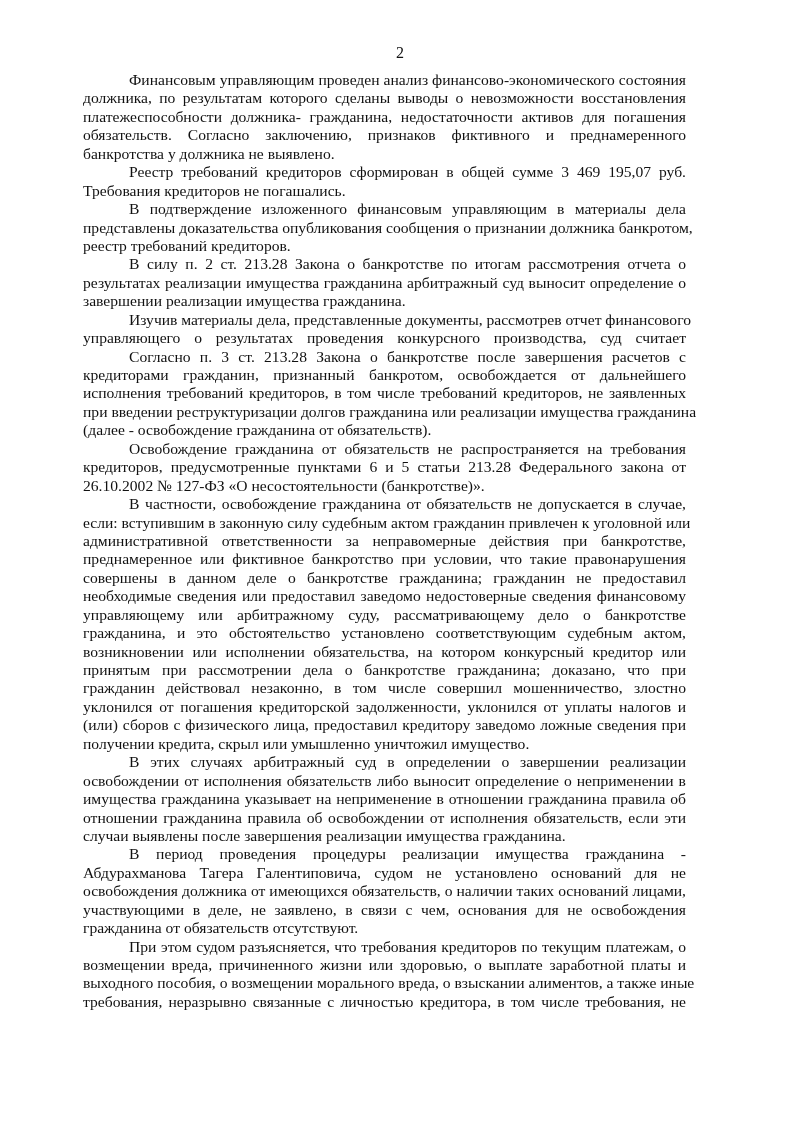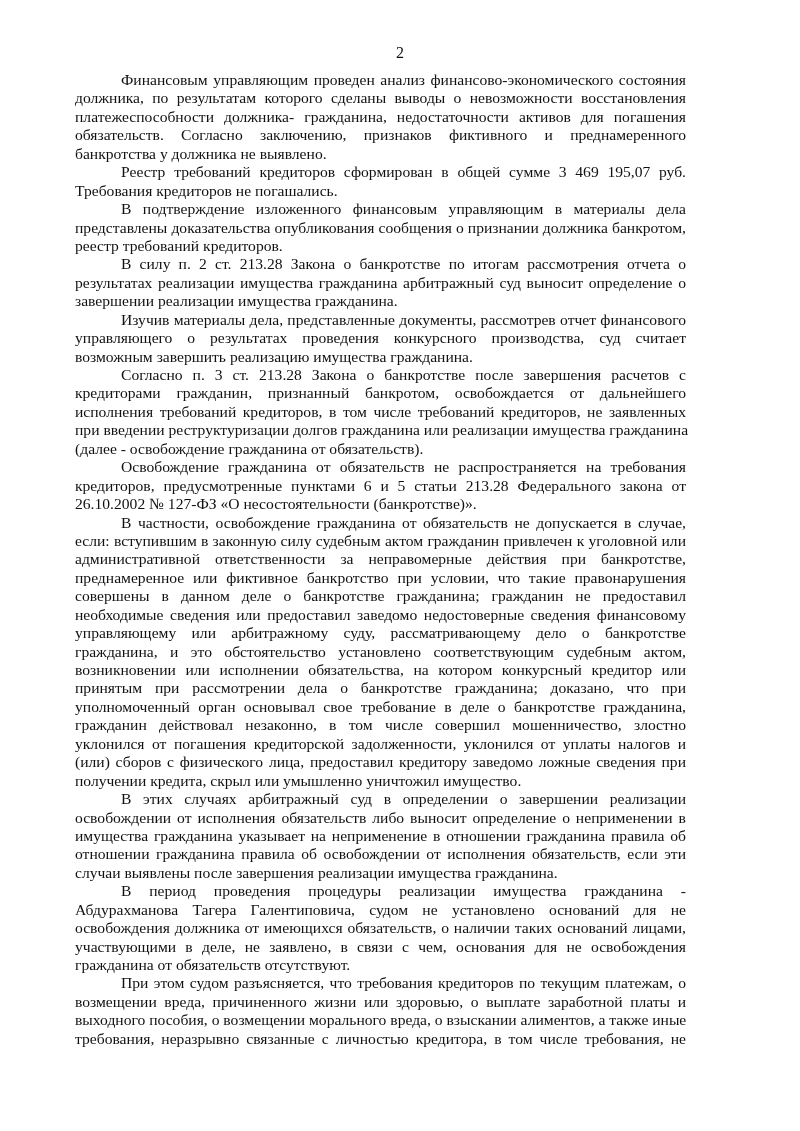--- a/index.html
+++ b/index.html
@@ -10,21 +10,21 @@
     color: #111; font-size: 15.6px;
   }
   .page-number {
     position: absolute; top: 44px; left: 0; width: 800px; text-align: center;
     font-size: 16px;
   }
   .body-text { position: absolute; left: 75px; top: 71px; width: 611px; }
   .para { margin: 0; }
   .line {
     display: block; height: 18.45px; line-height: 18.45px; white-space: nowrap;
-    text-align: justify; text-align-last: justify;
+    text-align: justify; text-align-last: justify; margin-left: 8px;
   }
   .line.last { text-align-last: left; }
   .line.first { padding-left: 46px; }
 </style>
 </head>
 <body>
 
 <div class="page">
   <div class="page-number">2</div>
   <div class="body-text" id="body-text">
@@ -45,21 +45,20 @@
         <span class="line last">реестр требований кредиторов.</span>
       </div>
       <div class="para">
         <span class="line first">В силу п. 2 ст. 213.28 Закона о банкротстве по итогам рассмотрения отчета о</span>
         <span class="line">результатах реализации имущества гражданина арбитражный суд выносит определение о</span>
         <span class="line last">завершении реализации имущества гражданина.</span>
       </div>
       <div class="para">
         <span class="line first">Изучив материалы дела, представленные документы, рассмотрев отчет финансового</span>
         <span class="line">управляющего о результатах проведения конкурсного производства, суд считает</span>
-        <span class="line last">возможным завершить реализацию имущества гражданина.</span>
       </div>
       <div class="para">
         <span class="line first">Согласно п. 3 ст. 213.28 Закона о банкротстве после завершения расчетов с</span>
         <span class="line">кредиторами гражданин, признанный банкротом, освобождается от дальнейшего</span>
         <span class="line">исполнения требований кредиторов, в том числе требований кредиторов, не заявленных</span>
         <span class="line">при введении реструктуризации долгов гражданина или реализации имущества гражданина</span>
         <span class="line last">(далее - освобождение гражданина от обязательств).</span>
       </div>
       <div class="para">
         <span class="line first">Освобождение гражданина от обязательств не распространяется на требования</span>
@@ -70,21 +69,20 @@
         <span class="line first">В частности, освобождение гражданина от обязательств не допускается в случае,</span>
         <span class="line">если: вступившим в законную силу судебным актом гражданин привлечен к уголовной или</span>
         <span class="line">административной ответственности за неправомерные действия при банкротстве,</span>
         <span class="line">преднамеренное или фиктивное банкротство при условии, что такие правонарушения</span>
         <span class="line">совершены в данном деле о банкротстве гражданина; гражданин не предоставил</span>
         <span class="line">необходимые сведения или предоставил заведомо недостоверные сведения финансовому</span>
         <span class="line">управляющему или арбитражному суду, рассматривающему дело о банкротстве</span>
         <span class="line">гражданина, и это обстоятельство установлено соответствующим судебным актом,</span>
         <span class="line">возникновении или исполнении обязательства, на котором конкурсный кредитор или</span>
         <span class="line">принятым при рассмотрении дела о банкротстве гражданина; доказано, что при</span>
-        <span class="line">уполномоченный орган основывал свое требование в деле о банкротстве гражданина,</span>
         <span class="line">гражданин действовал незаконно, в том числе совершил мошенничество, злостно</span>
         <span class="line">уклонился от погашения кредиторской задолженности, уклонился от уплаты налогов и</span>
         <span class="line">(или) сборов с физического лица, предоставил кредитору заведомо ложные сведения при</span>
         <span class="line last">получении кредита, скрыл или умышленно уничтожил имущество.</span>
       </div>
       <div class="para">
         <span class="line first">В этих случаях арбитражный суд в определении о завершении реализации</span>
         <span class="line">освобождении от исполнения обязательств либо выносит определение о неприменении в</span>
         <span class="line">имущества гражданина указывает на неприменение в отношении гражданина правила об</span>
         <span class="line">отношении гражданина правила об освобождении от исполнения обязательств, если эти</span>

